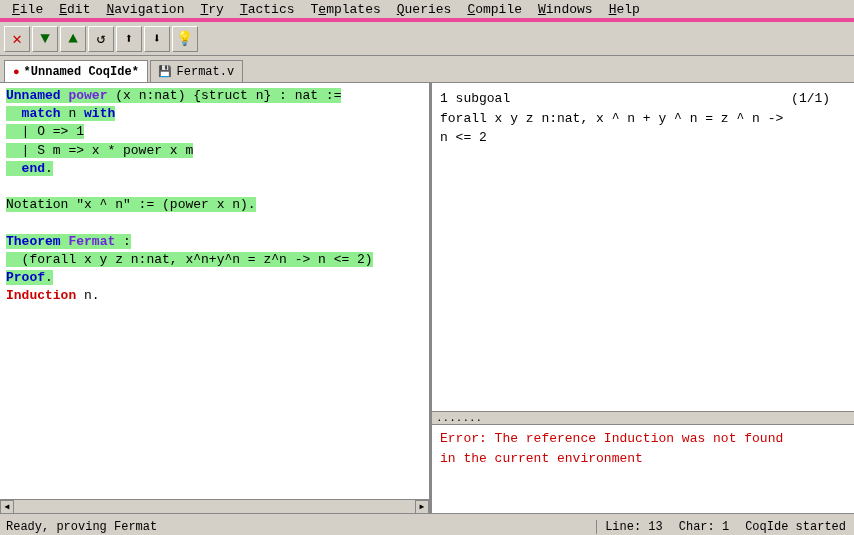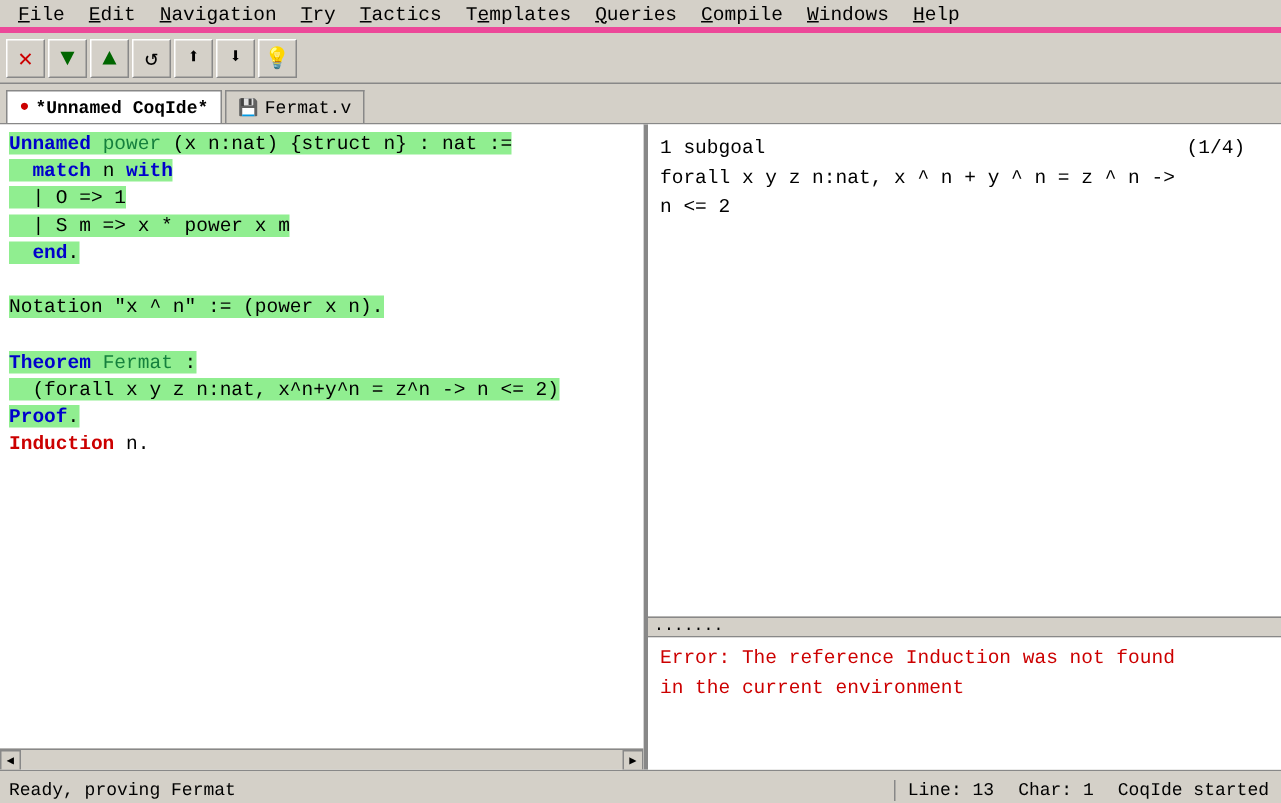--- a/index.html
+++ b/index.html
@@ -184,21 +184,21 @@
       border-right: 1px solid #888;
     }
     #statusbar-right {
       padding: 0 8px;
       display: flex;
       gap: 16px;
     }
 
     
     .kw-blue { color: #0000cc; font-weight: bold; }
-    .kw-orange { color: #15803d; font-weight: normal; }
+    .kw-orange { color: #6d28d9; font-weight: bold; }
     .kw-red { color: #cc0000; font-weight: bold; margin-top: 15px; }
     .err-text { color: #cc0000; }
 
     .highlight-green { background: #90ee90; }
 
   </style>
 </head>
 <body>
 
 <div id="menubar">
@@ -251,21 +251,21 @@
 <span class="highlight-green"><span class="kw-blue">Proof</span>.</span>
 <span class="kw-red">Induction</span> n.</div>
     <div id="editor-scrollbar">
       <div class="hscroll-left">◀</div>
       <div class="hscroll-track"></div>
       <div class="hscroll-right">▶</div>
     </div>
   </div>
 
   <div id="proof-pane">
-    <div id="proof-goals"><span>1 subgoal</span>                                    <span>(1/4)</span>
+    <div id="proof-goals"><span>1 subgoal</span>                                    <span>(1/1)</span>
 <span>forall x y z n:nat, x ^ n + y ^ n = z ^ n -&gt;
 n &lt;= 2</span></div>
     <div id="proof-divider">
       <span>.......</span>
     </div>
     <div id="proof-messages"><span class="err-text">Error: The reference Induction was not found
 in the current environment</span></div>
   </div>
 </div>
 

